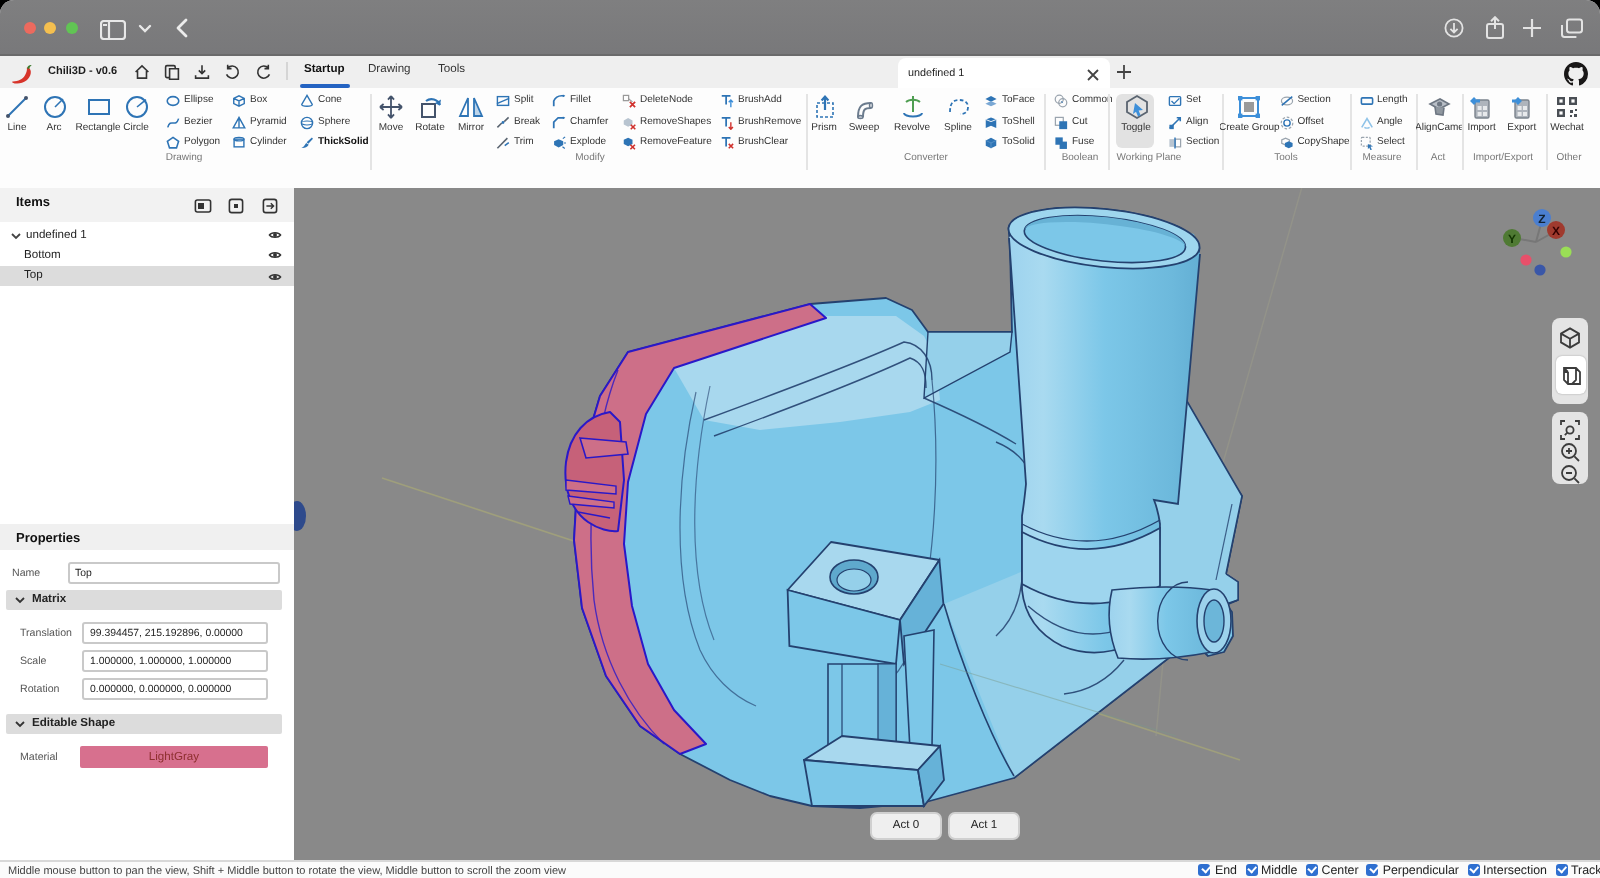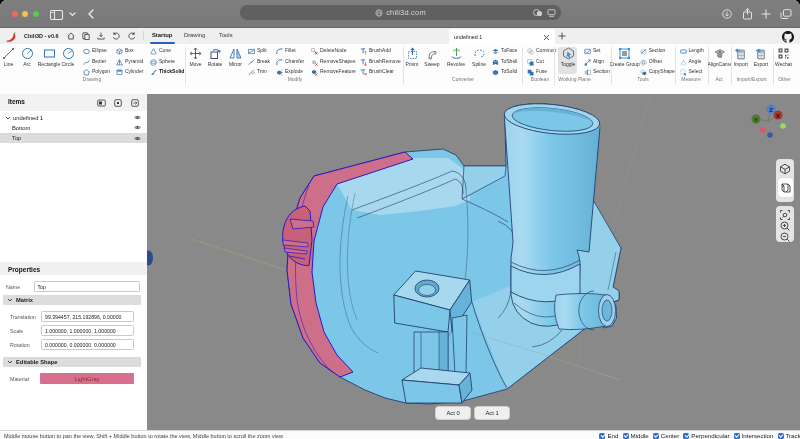--- a/index.html
+++ b/index.html
@@ -57,35 +57,20 @@
         <rect x="0.5" y="0.5" width="12" height="9" rx="1.5" fill="none" stroke="#e8e8e8" stroke-width="1.1"></rect>
         <line x1="4.5" y1="1" x2="4.5" y2="9" stroke="#e8e8e8" stroke-width="1.1"></line>
         <rect x="1.5" y="2" width="2" height="1" fill="#e8e8e8"></rect>
       </svg>
   <svg class="abs" style="left:69px;top:12px" width="7" height="5" viewBox="0 0 7 5">
         <path d="M1 1 L3.5 3.5 L6 1" fill="none" stroke="#e8e8e8" stroke-width="1.2" stroke-linecap="round"></path>
       </svg>
   <svg class="abs" style="left:88px;top:9px" width="6" height="10" viewBox="0 0 6 10">
         <path d="M5 1 L1 5 L5 9" fill="none" stroke="#ececec" stroke-width="1.4" stroke-linecap="round" stroke-linejoin="round"></path>
       </svg>
-  <div id="urlbar">
-    <div id="urltxt"><svg width="8" height="8" viewBox="0 0 8 8" style="margin-right:3px;opacity:.8">
-            <circle cx="4" cy="4" r="3.2" fill="none" stroke="#d6d6d6" stroke-width="0.7"></circle>
-            <ellipse cx="4" cy="4" rx="1.5" ry="3.2" fill="none" stroke="#d6d6d6" stroke-width="0.7"></ellipse>
-            <line x1="0.8" y1="4" x2="7.2" y2="4" stroke="#d6d6d6" stroke-width="0.7"></line>
-          </svg>chili3d.com</div>
-    <svg class="abs" style="right:18px;top:3.5px" width="10" height="8" viewBox="0 0 10 8">
-          <circle cx="3.5" cy="3.5" r="3" fill="none" stroke="#cfcfcf" stroke-width="0.9"></circle>
-          <circle cx="6.5" cy="4.5" r="2.6" fill="#cfcfcf"></circle>
-        </svg>
-    <svg class="abs" style="right:5px;top:3.5px" width="9" height="8" viewBox="0 0 9 8">
-          <rect x="1" y="0.7" width="7" height="5" rx="0.8" fill="none" stroke="#cfcfcf" stroke-width="0.9"></rect>
-          <line x1="2" y1="7.3" x2="7" y2="7.3" stroke="#cfcfcf" stroke-width="0.9"></line>
-        </svg>
-  </div>
   <svg class="abs" style="left:722px;top:9px" width="10" height="10" viewBox="0 0 10 10">
         <circle cx="5" cy="5" r="4.3" fill="none" stroke="#e3e3e3" stroke-width="0.9"></circle>
         <path d="M5 2.5 L5 7 M3.2 5.4 L5 7.2 L6.8 5.4" fill="none" stroke="#e3e3e3" stroke-width="0.9"></path>
       </svg>
   <svg class="abs" style="left:742px;top:8px" width="11" height="12" viewBox="0 0 11 12">
         <rect x="1.5" y="4" width="8" height="7" rx="1" fill="none" stroke="#e3e3e3" stroke-width="1"></rect>
         <path d="M5.5 0.8 L5.5 6.5 M3.5 2.6 L5.5 0.6 L7.5 2.6" fill="none" stroke="#e3e3e3" stroke-width="1"></path>
       </svg>
   <svg class="abs" style="left:761px;top:9px" width="10" height="10" viewBox="0 0 10 10">
         <path d="M5 0.5 L5 9.5 M0.5 5 L9.5 5" stroke="#e3e3e3" stroke-width="1.1"></path>

